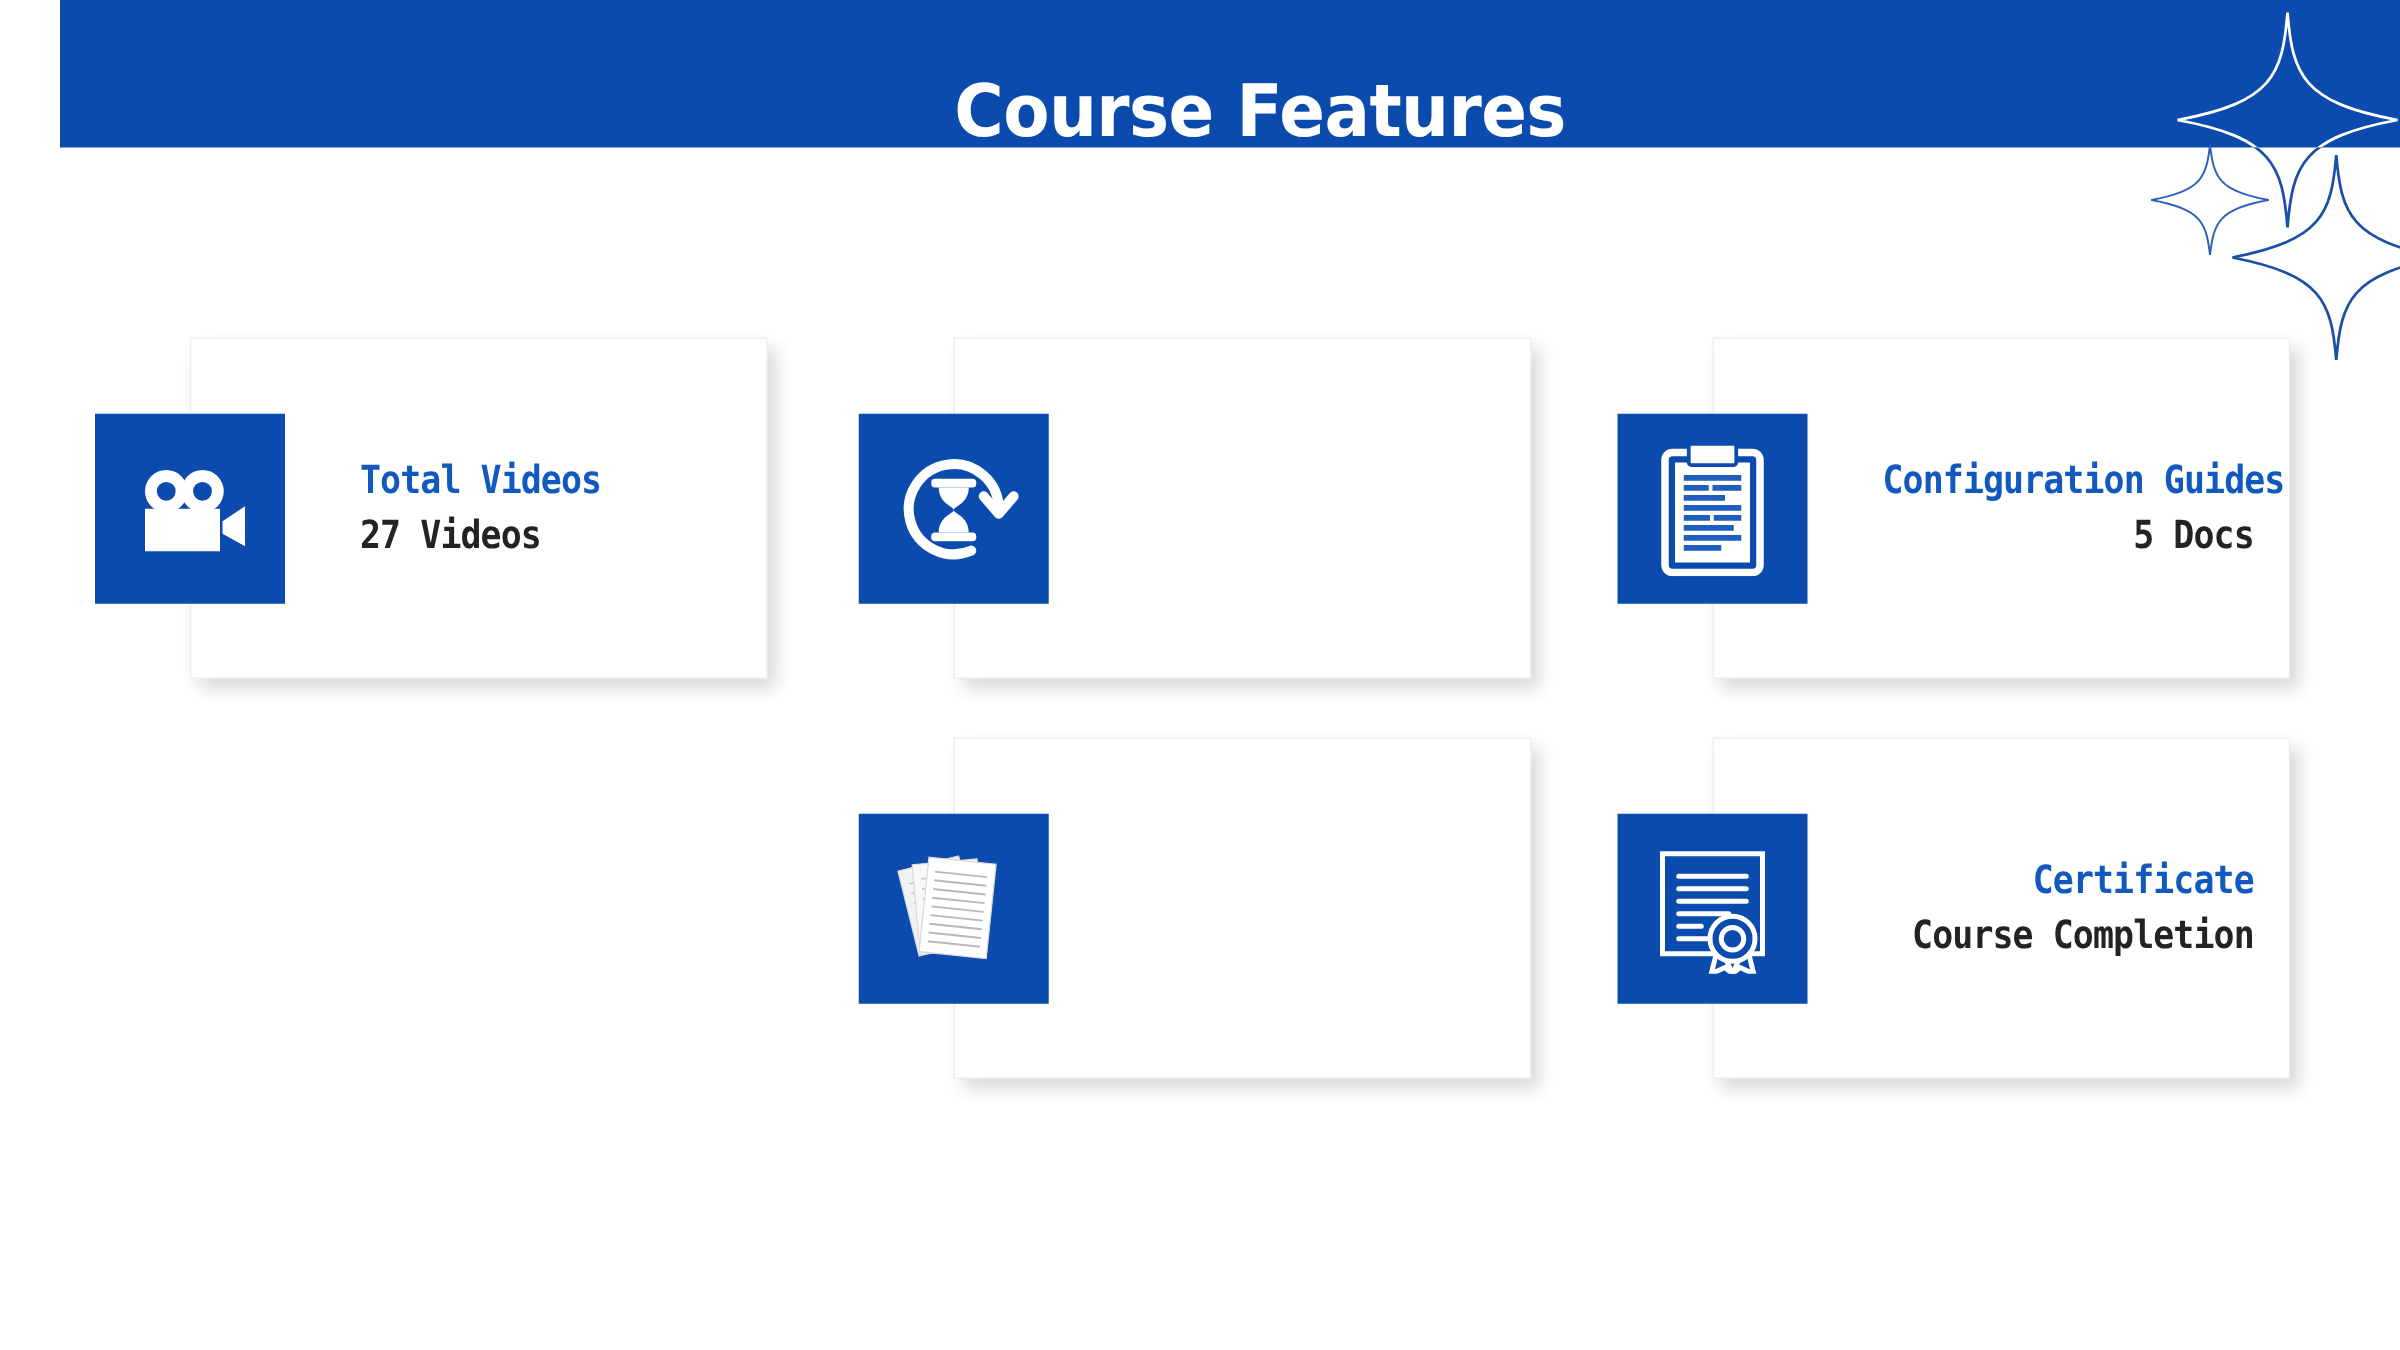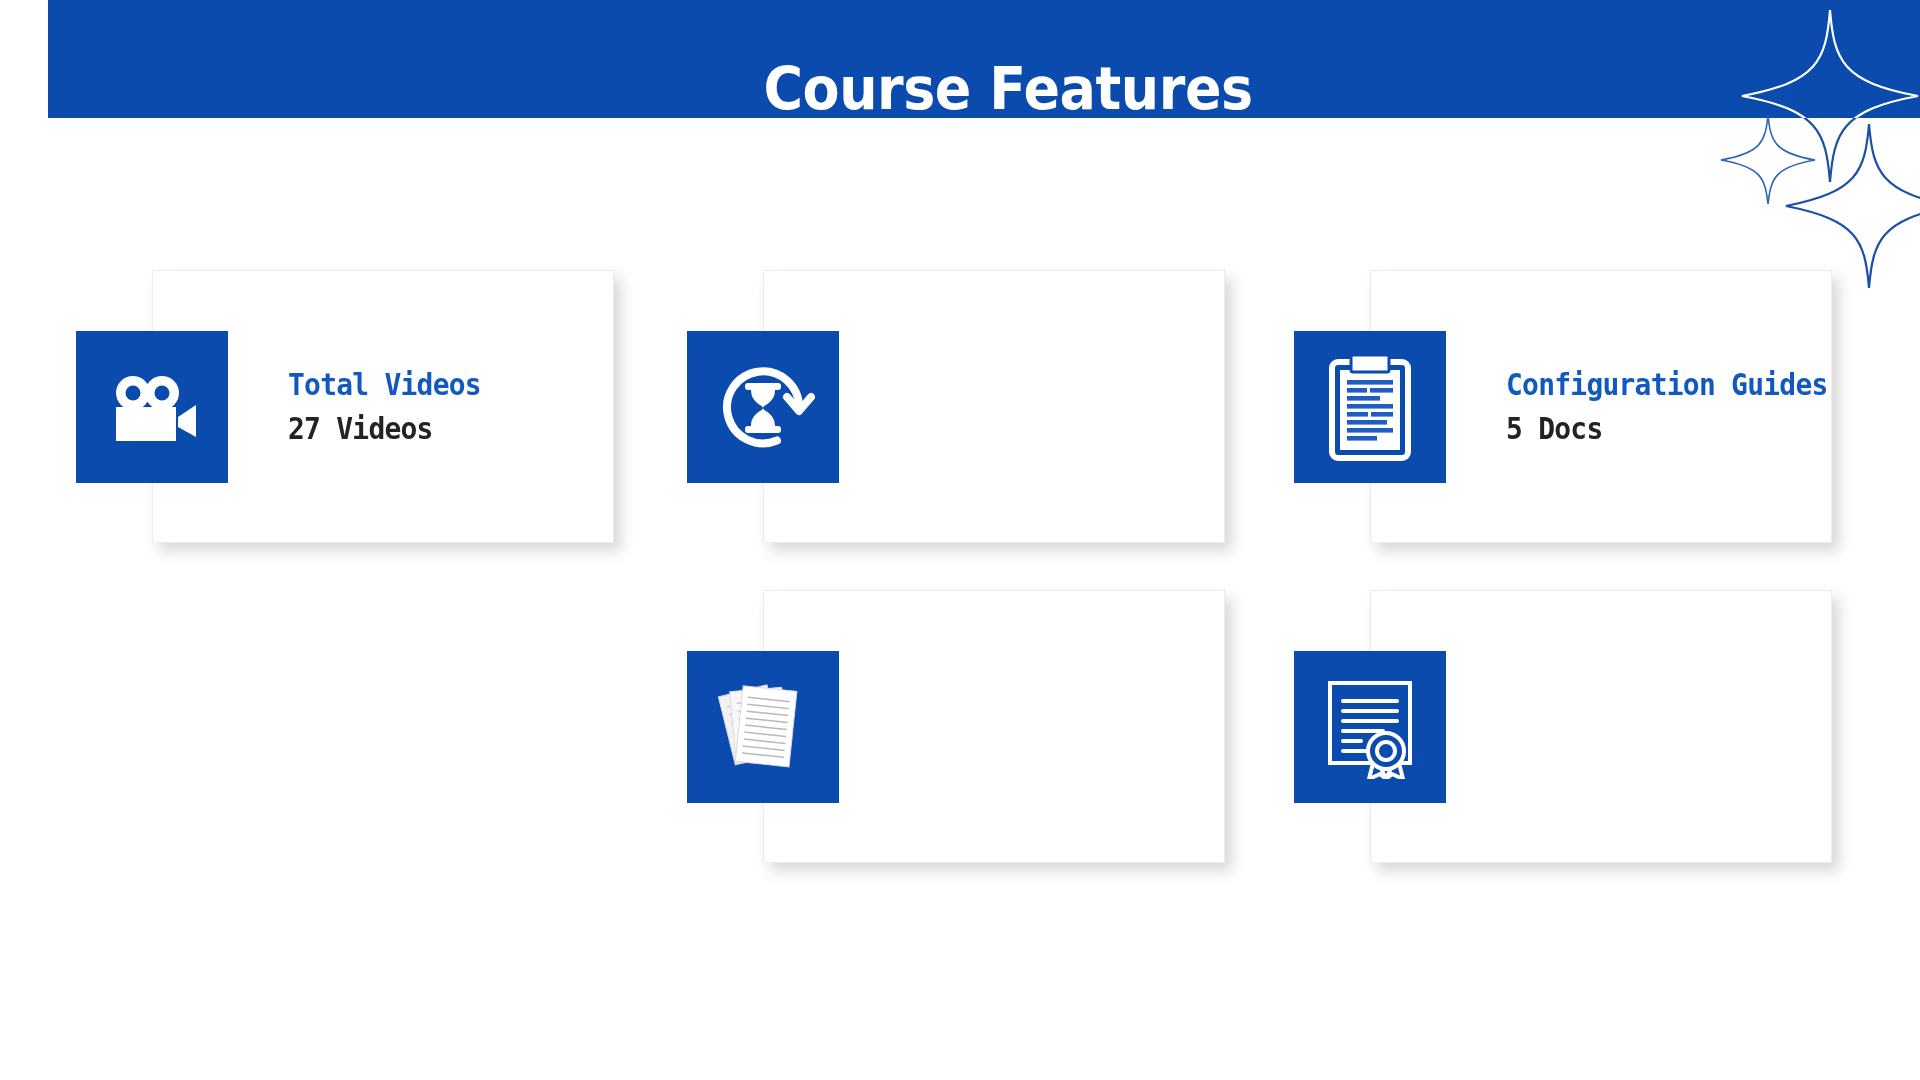--- a/index.html
+++ b/index.html
@@ -56,21 +56,21 @@
     height: 320px;
   }
   .card-wrap {
     position: absolute;
     top: 0;
     width: 470px;
     height: 275px;
   }
   .card-wrap.c0 { left: 152px; }
   .card-wrap.c1 { left: 763px; }
-  .card-wrap.c2 { left: 1370px; }
+  .card-wrap.c2 { left: 1370px; text-align: right; }
 
   .card {
     position: absolute;
     left: 0; top: 0;
     width: 462px;
     height: 273px;
     background: #ffffff;
     border: 1px solid #ececec;
     box-shadow: 7px 8px 14px rgba(0,0,0,0.16);
   }
@@ -288,15 +288,19 @@
             <line x1="25" y1="56" x2="65" y2="56"></line>
             <line x1="25" y1="66" x2="43" y2="66"></line>
             <line x1="25" y1="76" x2="57" y2="76"></line>
           </g>
           <path d="M57 80 L51 104 L62 99 L68 104 Z" fill="#0A4BAD" stroke="#fff" stroke-width="4" stroke-linejoin="round"></path>
           <path d="M79 80 L85 104 L74 99 L68 104 Z" fill="#0A4BAD" stroke="#fff" stroke-width="4" stroke-linejoin="round"></path>
           <circle cx="68" cy="76" r="18" fill="#0A4BAD" stroke="#fff" stroke-width="4"></circle>
           <circle cx="68" cy="76" r="9" fill="#0A4BAD" stroke="#fff" stroke-width="4"></circle>
         </svg>
       </div>
+      <div class="card-text">
+        <div class="card-title">Certificate</div>
+        <div class="card-value nowrap">Course Completion</div>
+      </div>
     </div>
   </div>
 </div>
 
 </body></html>

